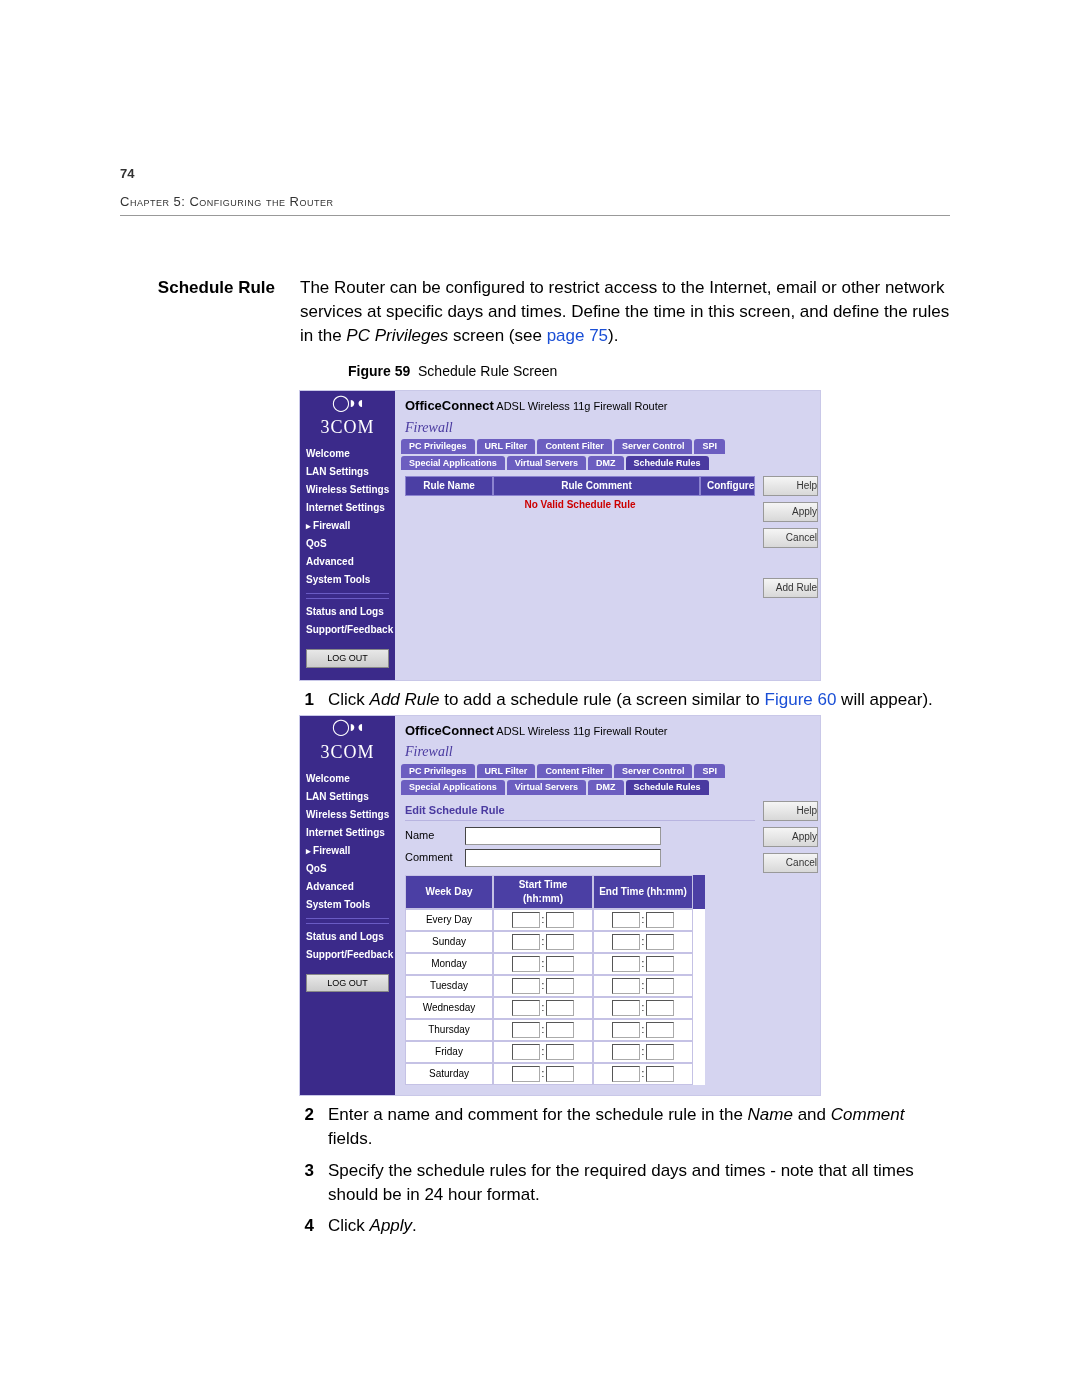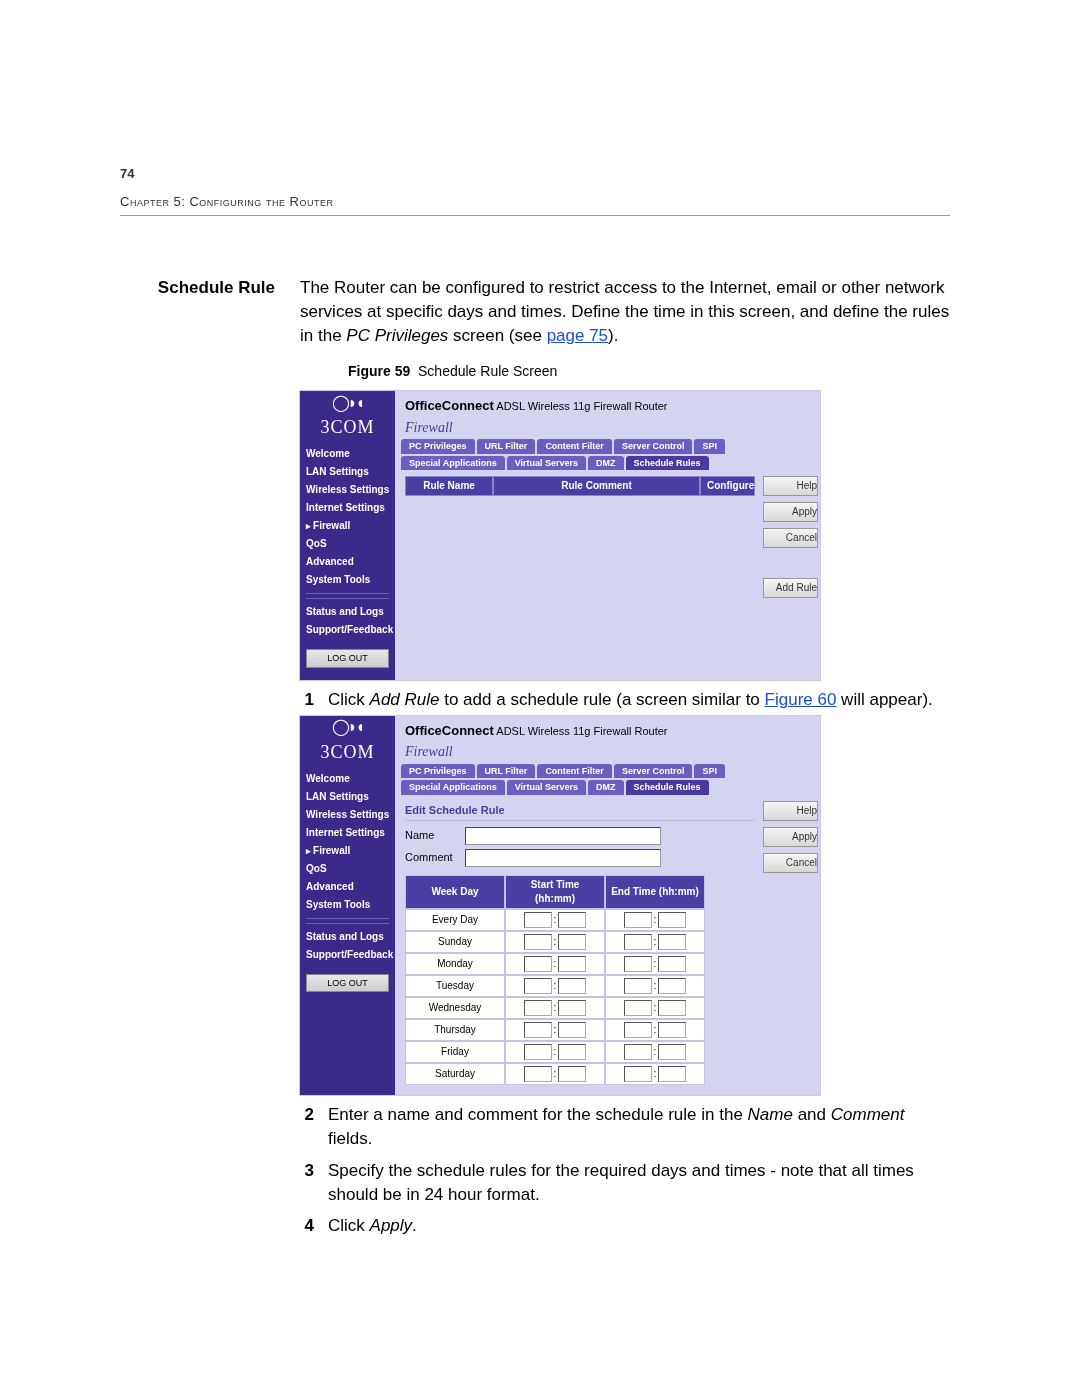--- a/index.html
+++ b/index.html
@@ -28,21 +28,21 @@
   .runhead .pnum { font-weight: bold; }
   .runhead .chap { font-variant: small-caps; letter-spacing: .5px; }
   .hr { border-top: 1px solid #999; margin-top: 4px; }
   .two-col { margin-top: 60px; }
   .col-label {
     float: left; width: 155px; text-align: right; font-weight: bold; font-size: 17px;
   }
   .col-body { margin-left: 180px; }
   .body p { margin: 0 0 10px 0; font-size: 17px; }
   .body .it { font-style: italic; }
-  .body .link { color: #1a4fd6; text-decoration: underline; }
+  .body .link { color: #1a4fd6; }
   .fig-cap { font-size: 14px; margin: 14px 0 10px 0; padding-left: 48px; }
   .fig-cap b { font-weight: bold; }
   .step { display: flex; gap: 14px; margin: 8px 0 4px 0; font-size: 17px; }
   .step .n { font-weight: bold; width: 14px; text-align: right; }
   .step .t { flex: 1; }
 
   
   .router {
     width: 520px;
     background: #d5d4f0;
@@ -105,21 +105,21 @@
   .c3 { width: 55px; }
   .no-row { color: #c00; font-weight: bold; font-size: 10px; text-align: center; padding: 2px 0; }
 
   .edit-title { color: #4a3aa0; font-weight: bold; font-size: 11px; padding: 2px 0; border-bottom: 1px solid #b8b4e0; margin-bottom: 6px; }
   .form-row { display: flex; align-items: center; gap: 8px; font-size: 11px; margin: 4px 0; }
   .form-row label { width: 52px; color: #000; }
   .form-row input { border: 1px inset #999; height: 14px; width: 190px; background: #fff; font-size: 11px; }
 
   .sched-table { width: 300px; margin-top: 8px; }
   .sched-head { display: flex; background: #4b3fa4; color: #fff; font-size: 10px; font-weight: bold; }
-  .sh1 { width: 100px; } .sh2, .sh3 { width: 100px; }
+  .sh1 { width: 88px; } .sh2, .sh3 { width: 100px; }
   .sched-row { display: flex; background: #fff; font-size: 10px; }
   .scell { border: 1px solid #c5c2e5; padding: 2px 4px; text-align: center; box-sizing: border-box; display: flex; align-items: center; justify-content: center; gap: 2px; }
   .tiny-in { width: 22px; height: 12px; border: 1px inset #aaa; background: #fff; }
   .colon { font-size: 10px; }
 </style>
 </head>
 <body>
 
 <div class="page">
 
@@ -180,20 +180,21 @@
               <div class="tab">DMZ</div>
               <div class="tab active">Schedule Rules</div>
             </div>
           <div class="content-row">
             <div class="content-main">
               <div class="grid-head">
                 <div class="cell c1">Rule Name</div>
                 <div class="cell c2">Rule Comment</div>
                 <div class="cell c3">Configure</div>
               </div>
+              <div class="no-row">No Valid Schedule Rule</div>
             </div>
             <div class="btn-col">
               <div class="btn">Help</div>
               <div class="btn">Apply</div>
               <div class="btn">Cancel</div>
               <div class="gap"></div>
               <div class="btn">Add Rule</div>
             </div>
           </div>
         </div>

